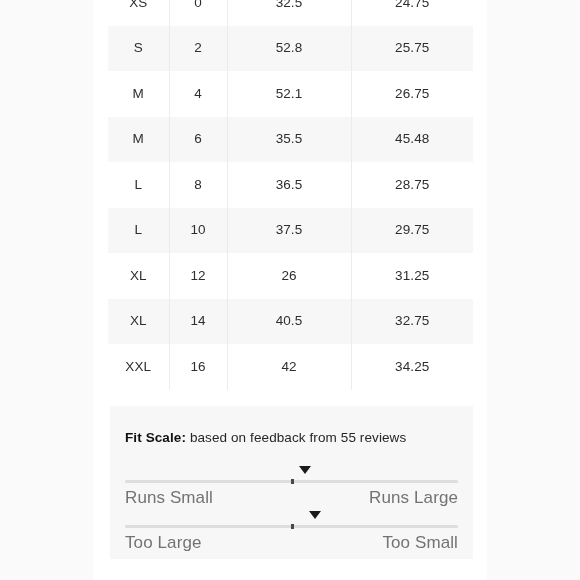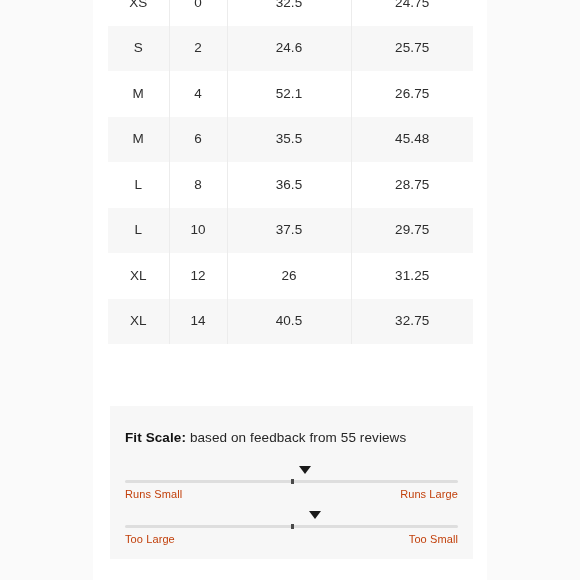--- a/index.html
+++ b/index.html
@@ -118,22 +118,22 @@
     border-top: 8px solid #1a1a1a;
   }
 
   .scale-labels {
     position: absolute;
     top: 22px;
     left: 0;
     width: 333px;
     display: flex;
     justify-content: space-between;
-    font-size: 11px;
-    color: #c2410c;
+    font-size: 17px;
+    color: #737373;
     letter-spacing: 0.1px;
   }
 </style>
 </head>
 <body>
 
 <div class="page">
   <div class="content-card">
 
     <table class="size-table">
@@ -146,21 +146,21 @@
       <tbody id="size-rows">
           <tr class="plain">
             <td>XS</td>
             <td>0</td>
             <td>32.5</td>
             <td>24.75</td>
           </tr>
           <tr class="striped">
             <td>S</td>
             <td>2</td>
-            <td>24.6</td>
+            <td>52.8</td>
             <td>25.75</td>
           </tr>
           <tr class="plain">
             <td>M</td>
             <td>4</td>
             <td>52.1</td>
             <td>26.75</td>
           </tr>
           <tr class="striped">
             <td>M</td>
@@ -184,20 +184,26 @@
             <td>XL</td>
             <td>12</td>
             <td>26</td>
             <td>31.25</td>
           </tr>
           <tr class="striped">
             <td>XL</td>
             <td>14</td>
             <td>40.5</td>
             <td>32.75</td>
+          </tr>
+          <tr class="plain">
+            <td>XXL</td>
+            <td>16</td>
+            <td>42</td>
+            <td>34.25</td>
           </tr>
         </tbody>
     </table>
 
     <div class="fit-panel">
 
       <div class="fit-title">
         <b>Fit Scale:</b><span> based on feedback from 55 reviews</span>
       </div>
 

